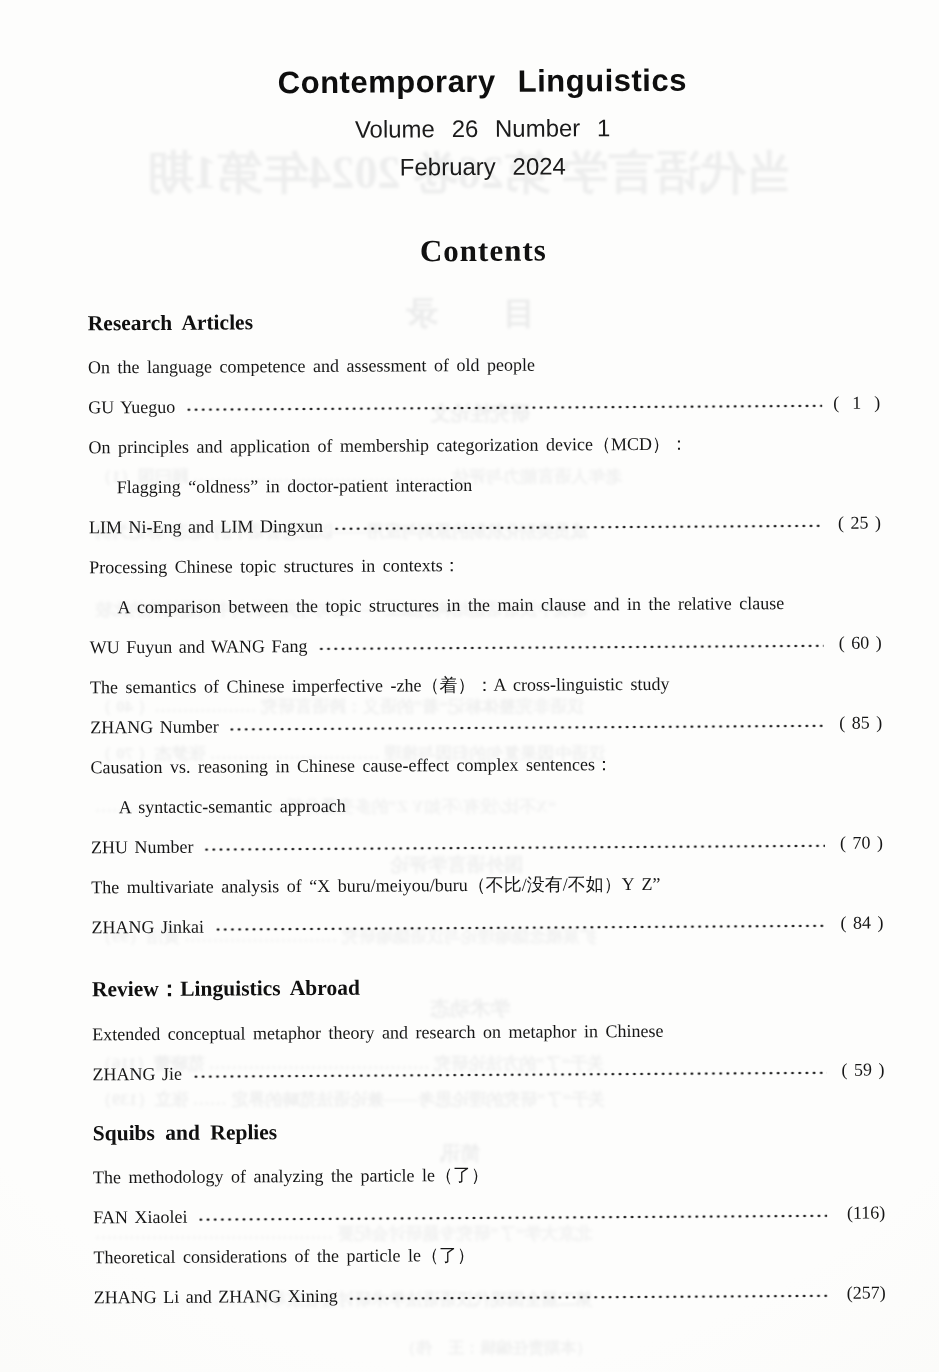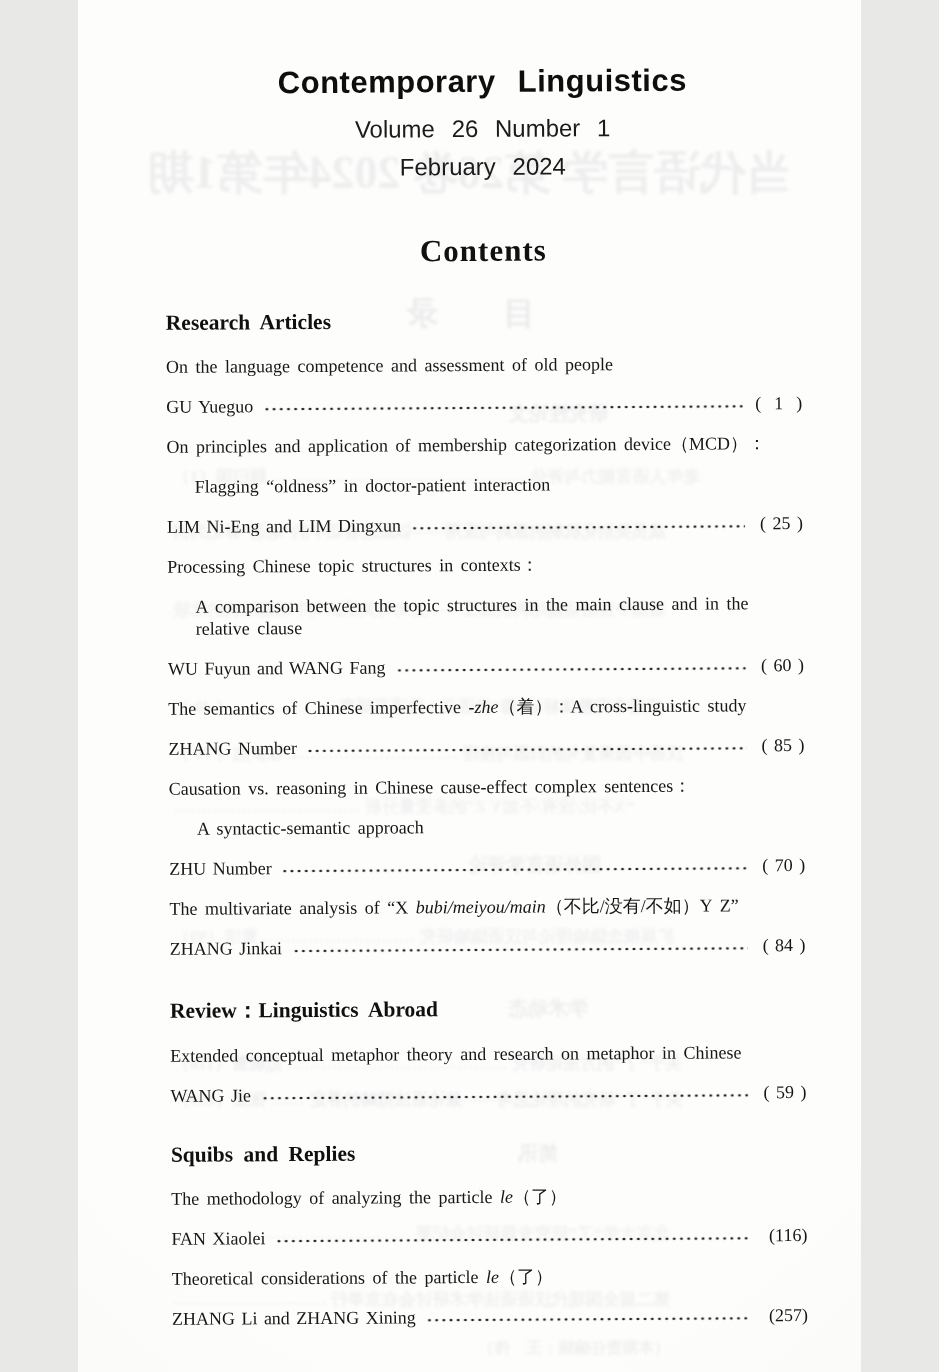--- a/index.html
+++ b/index.html
@@ -1,17 +1,17 @@
 <!DOCTYPE html>
 <html><head>
 <meta charset="utf-8">
 <style>
   html,body { margin:0; padding:0; background:#e8e8e6; }
   .page {
-    width:783px; height:1372px; position:relative; overflow:hidden;
+    width:939px; height:1372px; position:relative; overflow:hidden;
     margin:0 auto;
     background: radial-gradient(135% 105% at 50% 42%, #fdfdfc 55%, #f5f5f1 100%);
     font-family:"Liberation Serif", serif; color:#161616;
   }
   .bleed-layer { position:absolute; inset:0; z-index:0; pointer-events:none; }
   .bleed {
     position:absolute; white-space:nowrap;
     transform:scaleX(-1); filter:blur(1.6px);
     color:#7d8186; font-weight:bold;
     font-family:"Liberation Serif", serif;
@@ -24,21 +24,21 @@
   .masthead { text-align:center; font-family:"Liberation Sans", sans-serif; }
   .journal-title { margin:0 0 15px; font-size:31px; font-weight:bold; letter-spacing:.5px; word-spacing:13px; color:#0e0e0e; }
   .volume-line   { margin:0 0 10px; font-size:24px; word-spacing:10px; color:#1b1b1b; }
   .date-line     { margin:0; font-size:24px; word-spacing:10px; color:#1b1b1b; }
   .contents-title { text-align:center; font-size:31px; font-weight:bold; letter-spacing:1px; margin:52px 0 40px; color:#111; }
   .toc-section { margin:0; }
   .toc-section ~ .toc-section { margin-top:36px; }
   .sec-heading { margin:0 0 20px; font-size:21.5px; font-weight:bold; word-spacing:5px; color:#101010; }
   .title-line { font-size:18px; line-height:22px; margin-bottom:18px; word-spacing:3px; }
   .title-line.indent { padding-left:28px; }
-  .it { font-style:italic; }
+  .it { }
   .author-row { display:flex; align-items:center; font-size:18px; line-height:22px; margin-bottom:18px; word-spacing:2px; }
   .authors { white-space:pre; flex:0 0 auto; }
   .dots {
     flex:1 1 auto; height:14px; margin:5px 6px 0 10px;
     background-image:radial-gradient(circle, #232323 1.25px, rgba(0,0,0,0) 1.6px);
     background-size:7.2px 14px; background-repeat:repeat-x; background-position:0 50%;
   }
   .pageno { white-space:pre; flex:0 0 auto; min-width:52px; text-align:right; }
 </style>
 </head>
@@ -101,32 +101,32 @@
             <span class="dots"></span>
             <span class="pageno">( 85 )</span>
           </div>
           <div class="title-line"><span>Causation vs. reasoning in Chinese cause-effect complex sentences：</span></div>
           <div class="title-line indent"><span>A syntactic-semantic approach</span></div>
           <div class="author-row">
             <span class="authors">ZHU Number</span>
             <span class="dots"></span>
             <span class="pageno">( 70 )</span>
           </div>
-          <div class="title-line"><span>The multivariate analysis of “X </span><span class="it">bubi/meiyou/main</span><span>（不比/没有/不如）Y Z”</span></div>
+          <div class="title-line"><span>The multivariate analysis of “X </span><span class="it">buru/meiyou/buru</span><span>（不比/没有/不如）Y Z”</span></div>
           <div class="author-row">
             <span class="authors">ZHANG Jinkai</span>
             <span class="dots"></span>
             <span class="pageno">( 84 )</span>
           </div>
         </section>
         <section class="toc-section">
           <h3 class="sec-heading">Review：Linguistics Abroad</h3>
           <div class="title-line"><span>Extended conceptual metaphor theory and research on metaphor in Chinese</span></div>
           <div class="author-row">
-            <span class="authors">WANG Jie</span>
+            <span class="authors">ZHANG Jie</span>
             <span class="dots"></span>
             <span class="pageno">( 59 )</span>
           </div>
         </section>
         <section class="toc-section">
           <h3 class="sec-heading">Squibs and Replies</h3>
           <div class="title-line"><span>The methodology of analyzing the particle </span><span class="it">le</span><span>（了）</span></div>
           <div class="author-row">
             <span class="authors">FAN Xiaolei</span>
             <span class="dots"></span>

